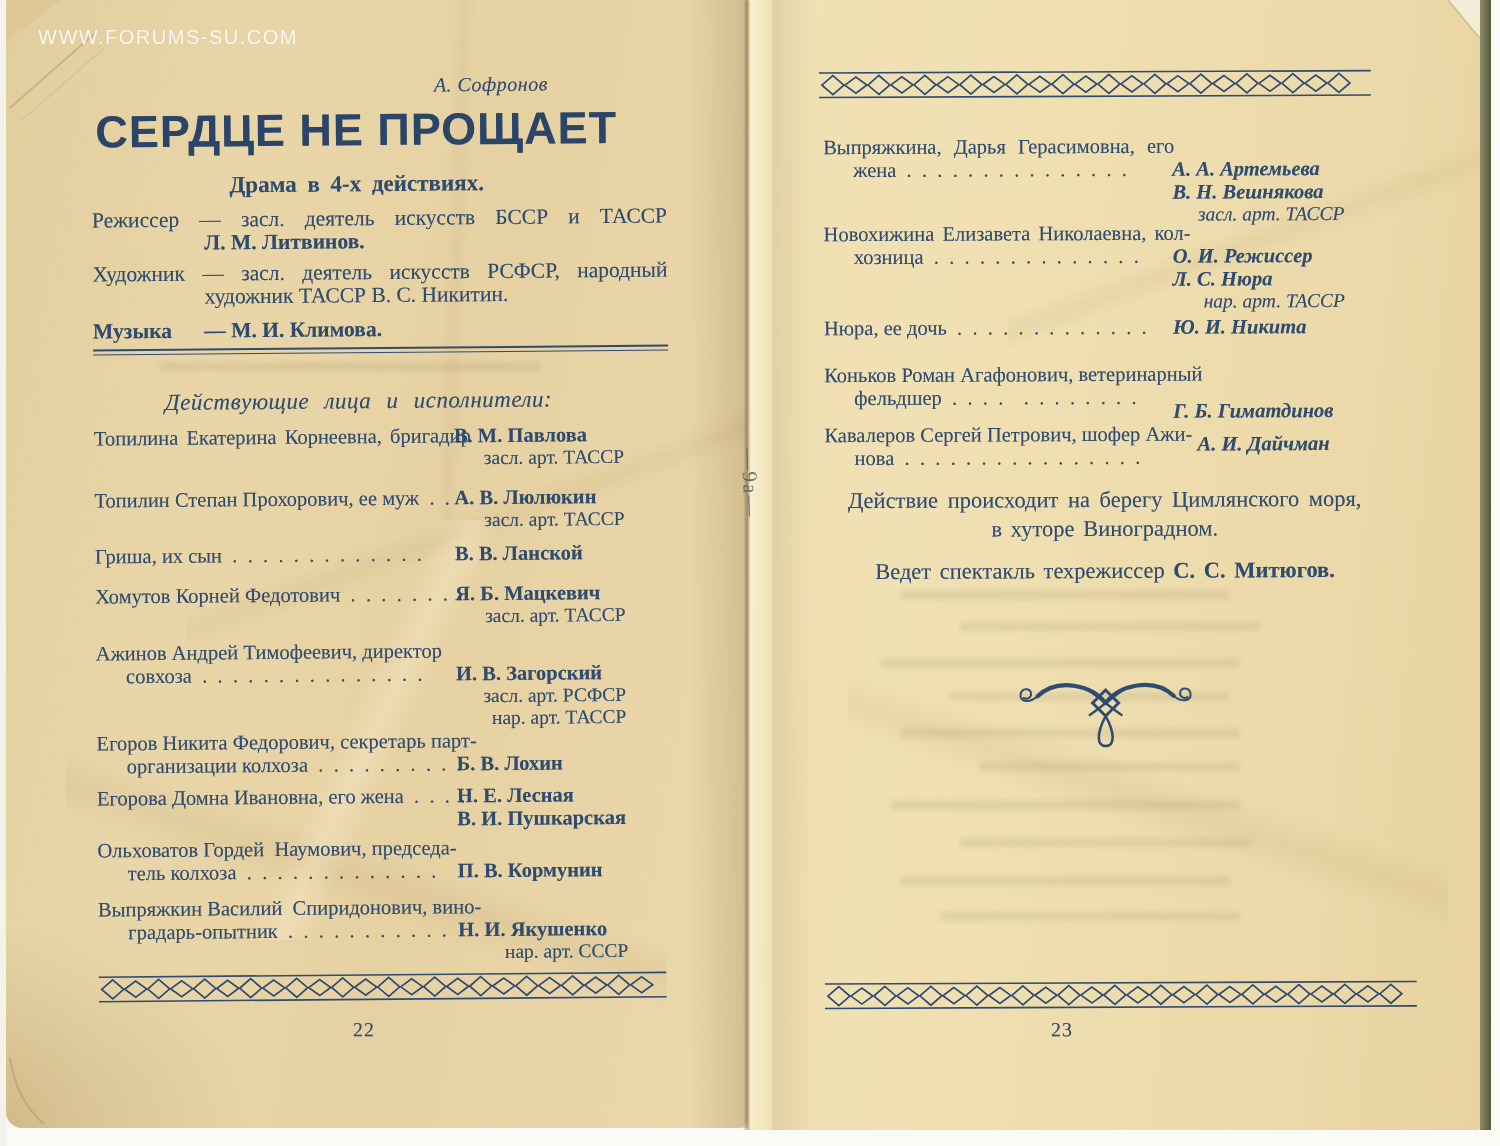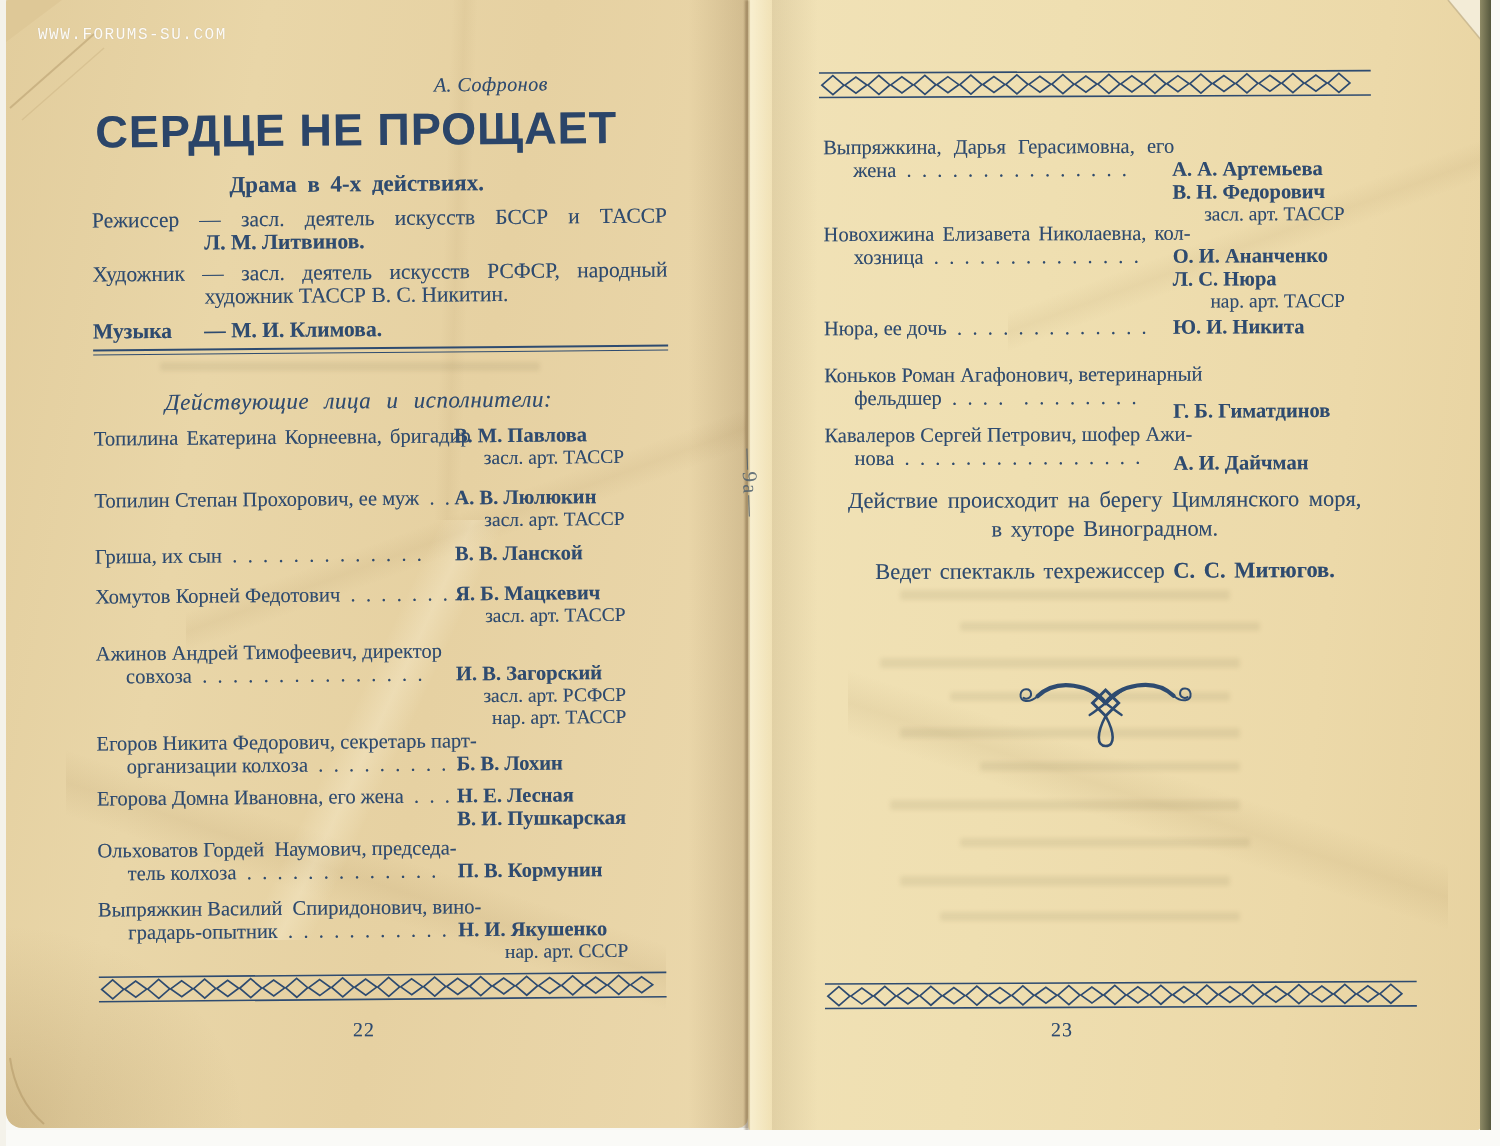--- a/index.html
+++ b/index.html
@@ -75,21 +75,21 @@
 
   .cast{position:absolute;left:0;top:0;width:100%;}
   .entry{position:absolute;left:0;width:100%;}
   .role{position:absolute;left:0;top:0;}
   .cast-left .role{width:362px;}
   .cast-right .role{width:354px;}
   .role-line{white-space:pre;font-size:20.5px;line-height:23px;}
   .role-line + .role-line{padding-left:30px;}
   .names{position:absolute;}
   .cast-left .names{left:360px;width:172px;}
-  .cast-right .names{left:349px;width:182px;}
+  .cast-right .names{left:349px;width:182px;font-style:italic;}
   .name-line{font-weight:700;font-size:20.5px;line-height:23px;white-space:pre;}
   .qual-line{font-size:19.5px;line-height:22px;text-align:right;padding-right:2px;}
   .cast-right .qual-line{padding-right:10px;}
 
   .cast-left .entry:nth-child(1){top:425px}
   .cast-left .entry:nth-child(2){top:487px}
   .cast-left .entry:nth-child(3){top:543px}
   .cast-left .entry:nth-child(4){top:583px}
   .cast-left .entry:nth-child(5){top:640px}
   .cast-left .entry:nth-child(6){top:730px}
@@ -115,21 +115,21 @@
   .border-bl{top:973px;}
   .border-rt{top:70px;left:-4px;}
   .border-rb{top:981px;left:-2px;}
   .flourish{position:absolute;left:170px;top:672px;}
   .page-num{font-size:20px;letter-spacing:1px;text-align:center;}
   .pn-left{top:1018px;width:530px;}
   .pn-right{top:1018px;width:470px;}
 
   
   .watermark{position:absolute;left:38px;top:26px;color:#ffffff;opacity:.93;
-    font-family:Liberation Mono, monospace;font-size:16px;letter-spacing:1.5px;
+    font-family:Liberation Sans, sans-serif;font-size:20px;letter-spacing:1.5px;
     text-shadow:0 0 1px rgba(80,80,80,.25);}
   .spine-mark{position:absolute;left:761px;top:448px;color:#50616e;opacity:.85;
     font-size:21px;letter-spacing:2px;transform:rotate(88deg);transform-origin:0 0;
     font-family:"Liberation Serif",serif;}
   .overlay-svg{position:absolute;left:0;top:0;pointer-events:none;}
 </style>
 </head>
 <body>
 
 <div class="scan">
@@ -325,31 +325,31 @@
       </svg>
 
     <div class="cast cast-right">
         <div class="entry">
           <div class="role">
             <div class="role-line">Выпряжкина, Дарья Герасимовна, его</div>
             <div class="role-line">жена  .  .  .  .  .  .  .  .  .  .  .  .  .  .  .</div>
           </div>
           <div class="names" style="top: 23px;">
             <div class="name-line">А. А. Артемьева</div>
-            <div class="name-line">В. Н. Федорович</div>
+            <div class="name-line">В. Н. Вешнякова</div>
             <div class="qual-line">засл. арт. ТАССР</div>
           </div>
         </div>
         <div class="entry">
           <div class="role">
             <div class="role-line">Новохижина Елизавета Николаевна, кол-</div>
             <div class="role-line">хозница  .  .  .  .  .  .  .  .  .  .  .  .  .  .</div>
           </div>
           <div class="names" style="top: 23px;">
-            <div class="name-line">О. И. Ананченко</div>
+            <div class="name-line">О. И. Режиссер</div>
             <div class="name-line">Л. С. Нюра</div>
             <div class="qual-line">нар. арт. ТАССР</div>
           </div>
         </div>
         <div class="entry">
           <div class="role">
             <div class="role-line">Нюра, ее дочь  .  .  .  .  .  .  .  .  .  .  .  .  .</div>
           </div>
           <div class="names" style="top: 0px;">
             <div class="name-line">Ю. И. Никита</div>
@@ -362,21 +362,21 @@
           </div>
           <div class="names" style="top: 37px;">
             <div class="name-line">Г. Б. Гиматдинов</div>
           </div>
         </div>
         <div class="entry">
           <div class="role">
             <div class="role-line">Кавалеров Сергей Петрович, шофер Ажи-</div>
             <div class="role-line">нова  .  .  .  .  .  .  .  .  .  .  .  .  .  .  .  .</div>
           </div>
-          <div class="names" style="top: 29px;">
+          <div class="names" style="top: 10px; margin-left: 24px;">
             <div class="name-line">А. И. Дайчман</div>
           </div>
         </div>
       </div>
 
     <div class="abs loc1">Действие происходит на берегу Цимлянского моря,</div>
     <div class="abs loc2">в хуторе Виноградном.</div>
     <div class="abs stage"><span>Ведет спектакль техрежиссер</span>&nbsp;<b>С. С. Митюгов.</b></div>
 
     <svg class="flourish" width="220" height="80" viewBox="0 0 220 80">

